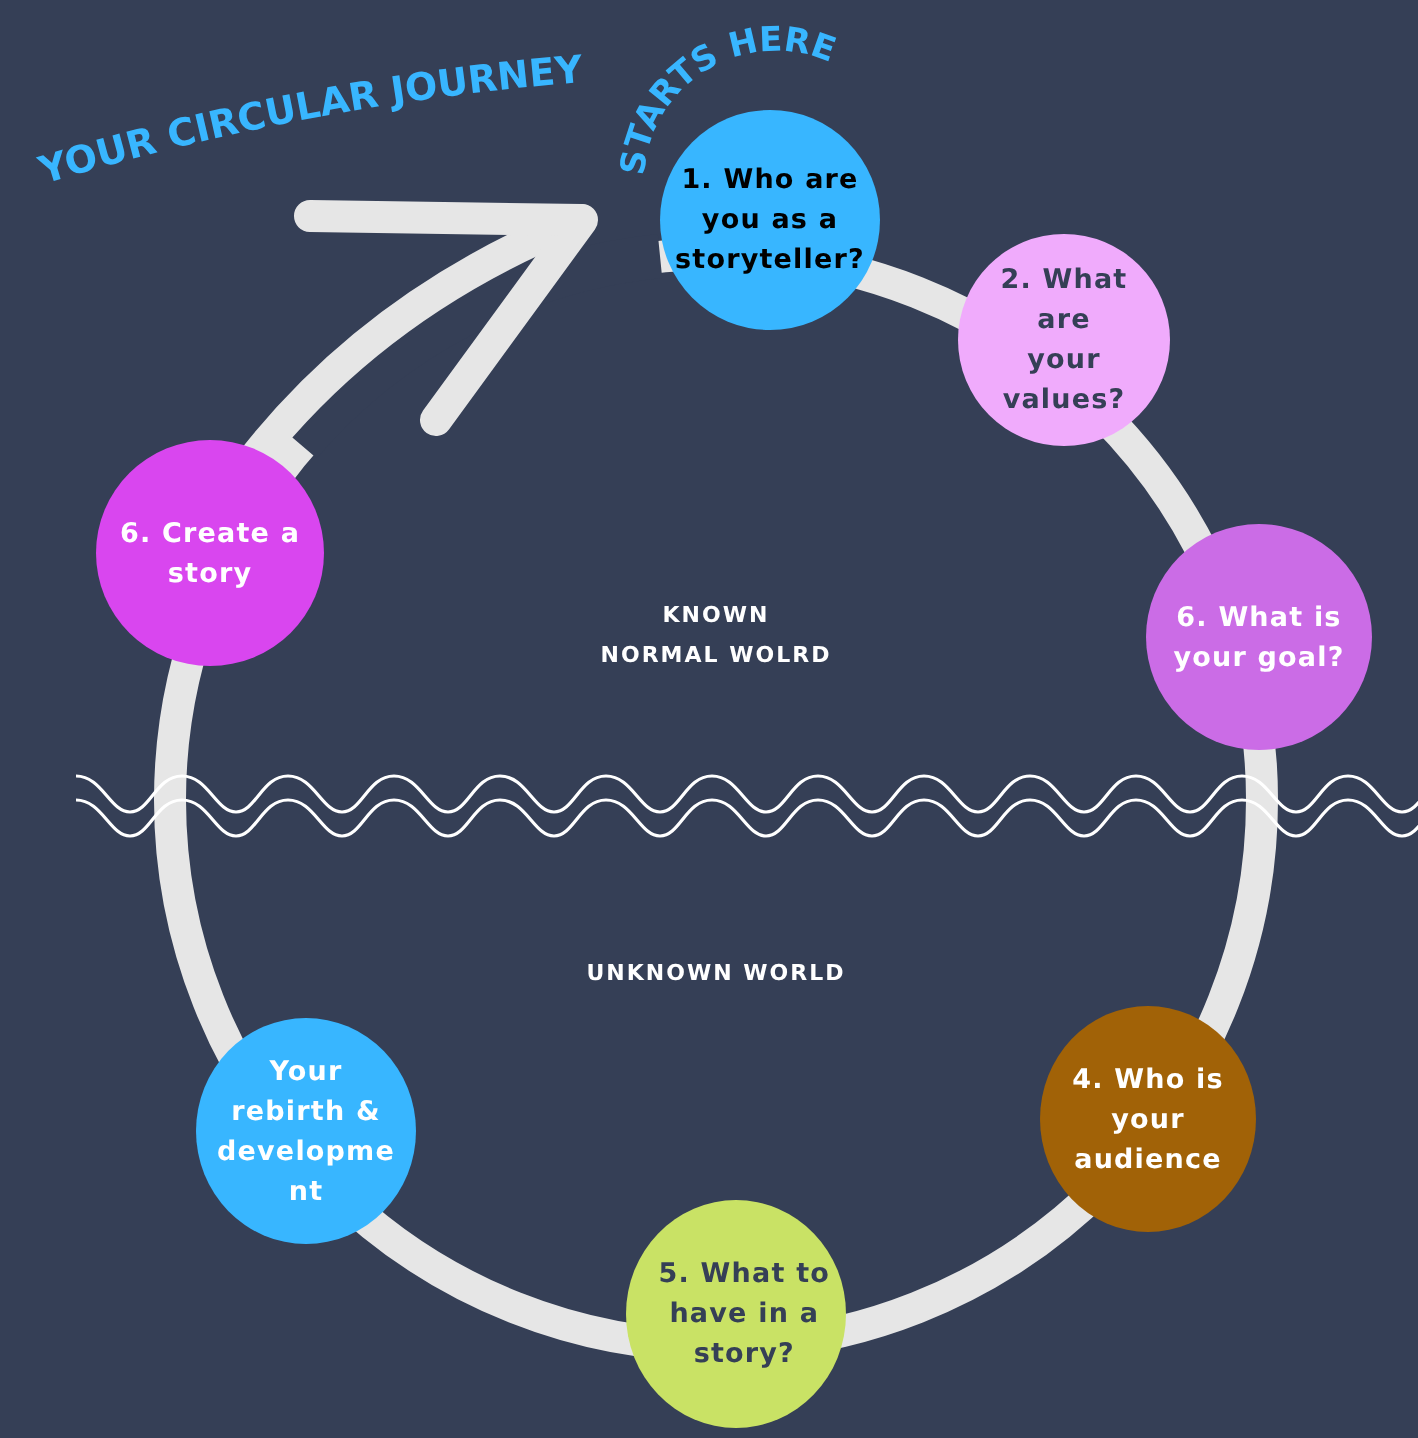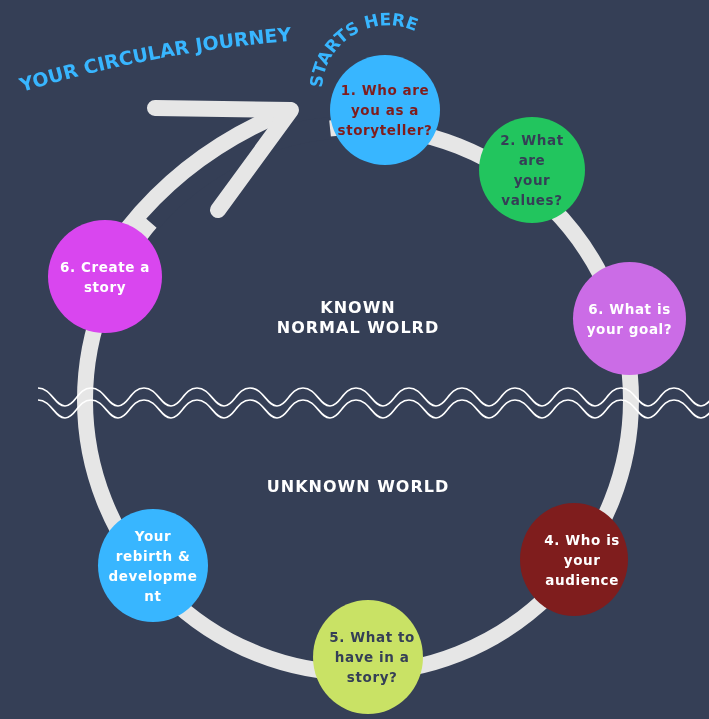--- a/index.html
+++ b/index.html
@@ -2,21 +2,21 @@
 <html><head>
 <meta charset="utf-8">
 <style>
   html, body { margin:0; padding:0; }
   body { width:709px; height:719px; background:#353f56; position:relative; overflow:hidden;
          font-family:"DejaVu Sans", sans-serif; }
   #stage { position:absolute; left:0; top:0; width:709px; height:719px; }
   .node { position:absolute; border-radius:50%; display:flex; align-items:center; justify-content:center;
           text-align:center; font-weight:bold; font-size:13.5px; line-height:20px; letter-spacing:0.6px; box-sizing:border-box; padding:0 8px; }
   .node span { display:block; white-space:pre-line; }
-  .label { position:absolute; color:#ffffff; font-weight:bold; font-size:16px; letter-spacing:1px; text-align:center; line-height:20px; white-space:pre-line; }
+  .label { position:absolute; color:#ffffff; font-weight:bold; font-size:11px; letter-spacing:1px; text-align:center; line-height:20px; white-space:pre-line; }
 </style>
 </head>
 <body>
 
 <svg id="stage" width="709" height="719" viewBox="0 0 709 719">
 
   <circle cx="358" cy="400" r="273" fill="none" stroke="#e6e6e6" stroke-width="16"></circle>
 
   <path d="M 150 222 A 273 273 0 0 1 330 128" fill="none" stroke="#353f56" stroke-width="22"></path>
 
@@ -39,35 +39,35 @@
   </text>
   <text fill="#38b6ff" font-family="'DejaVu Sans', sans-serif" font-weight="bold" font-size="17">
     <textPath href="#startPath">STARTS HERE</textPath>
   </text>
 </svg>
 
 <div class="label" style="left:258px; top:298px; width:200px;">KNOWN
 NORMAL WOLRD</div>
 <div class="label" style="left:258px; top:477px; width:200px;">UNKNOWN WORLD</div>
 
-<div class="node" style="left: 330px; top: 55px; width: 110px; height: 110px; background: rgb(56, 182, 255); color: #7f1d1d;">
+<div class="node" style="left: 330px; top: 55px; width: 110px; height: 110px; background: rgb(56, 182, 255); color: #000000;">
     <span>1. Who are
 you as a
 storyteller?</span>
   </div>
-<div class="node" style="left: 479px; top: 117px; width: 106px; height: 106px; background: #22c55e; color: rgb(53, 63, 86);">
+<div class="node" style="left: 479px; top: 117px; width: 106px; height: 106px; background: #f0abfc; color: rgb(53, 63, 86);">
     <span>2. What are
 your
 values?</span>
   </div>
 <div class="node" style="left: 573px; top: 262px; width: 113px; height: 113px; background: rgb(203, 108, 230); color: rgb(255, 255, 255);">
     <span>6. What is
 your goal?</span>
   </div>
-<div class="node" style="left: 520px; top: 503px; width: 108px; height: 113px; background: #7f1d1d; color: rgb(255, 255, 255); justify-content: flex-end;">
+<div class="node" style="left: 520px; top: 503px; width: 108px; height: 113px; background: #a16207; color: rgb(255, 255, 255);">
     <span>4. Who is
 your
 audience</span>
   </div>
 <div class="node" style="left: 313px; top: 600px; width: 110px; height: 114px; background: rgb(201, 226, 101); color: rgb(53, 63, 86); justify-content: flex-end;">
     <span>5. What to
 have in a
 story?</span>
   </div>
 <div class="node" style="left: 98px; top: 509px; width: 110px; height: 113px; background: rgb(56, 182, 255); color: rgb(255, 255, 255);">

